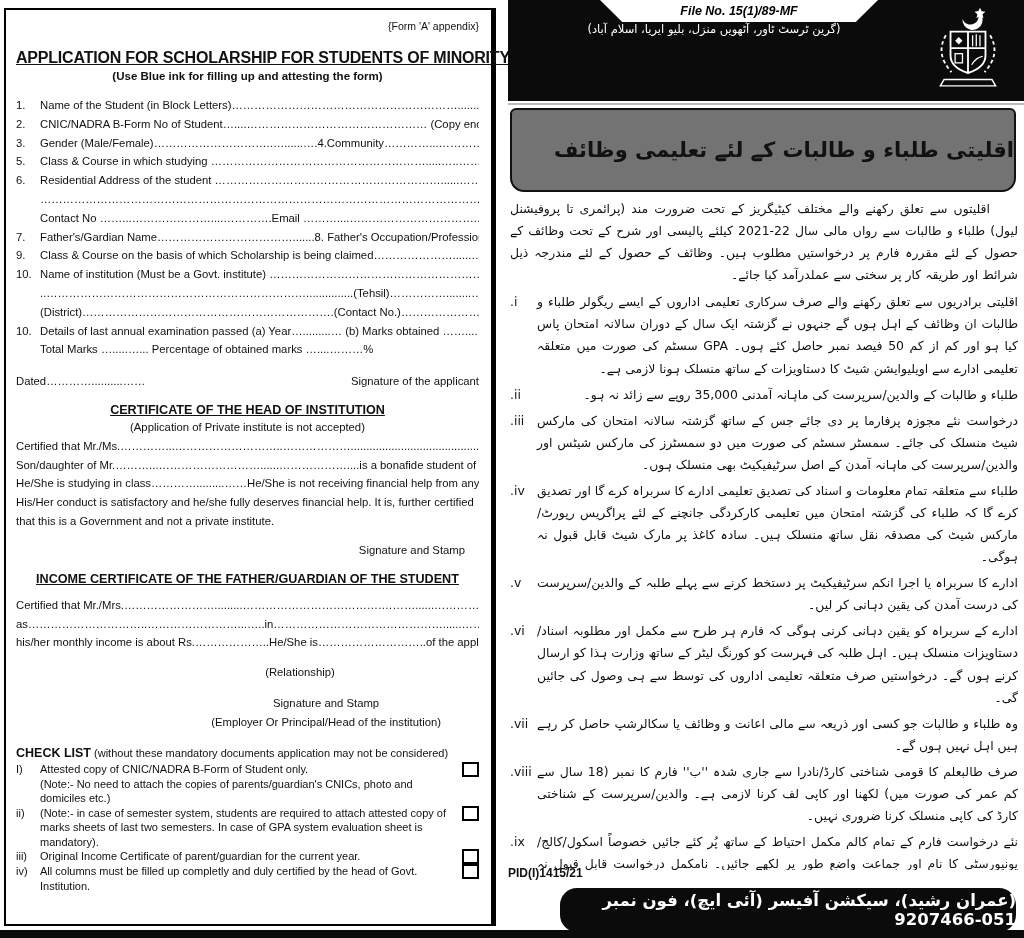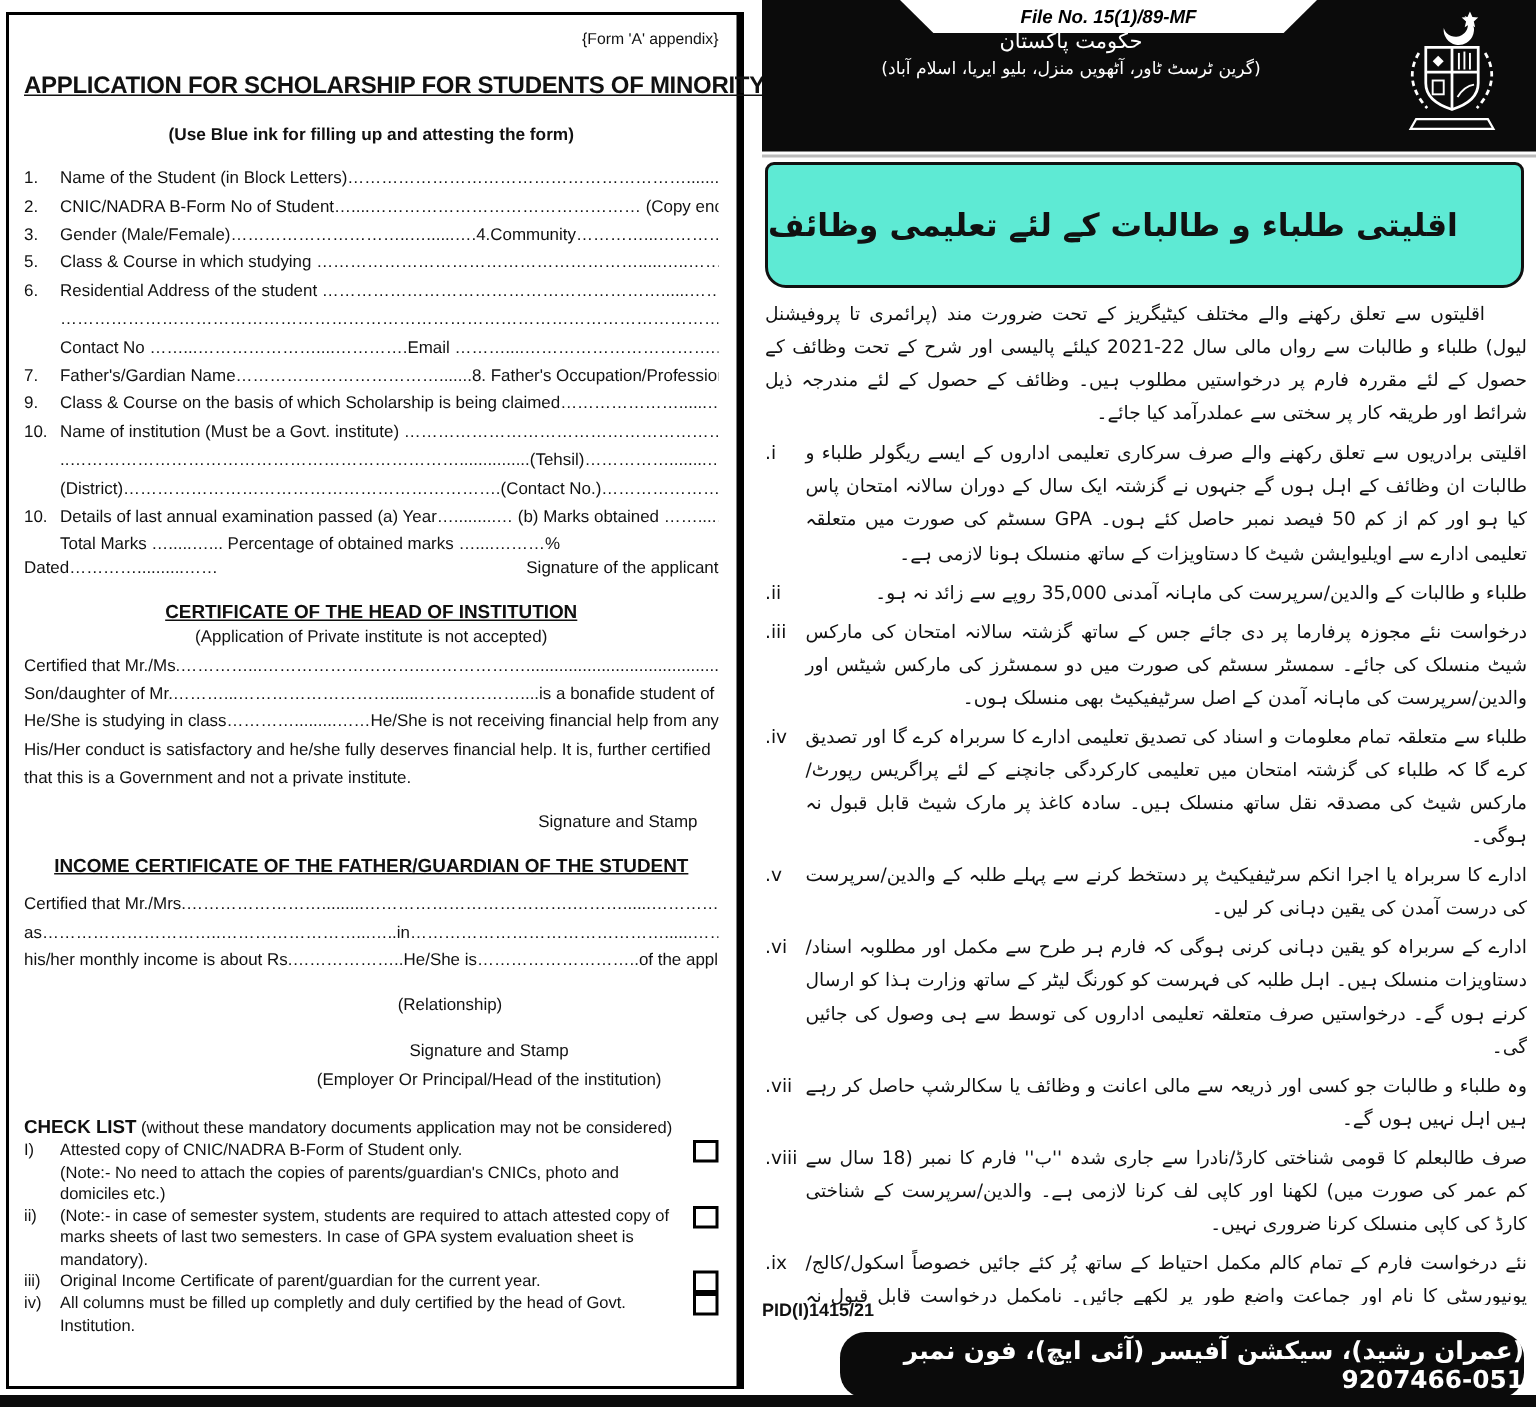--- a/index.html
+++ b/index.html
@@ -6,25 +6,25 @@
   html,body { width:1024px; height:938px; background:#fff; overflow:hidden;
               font-family:"Liberation Sans", sans-serif; color:#111; }
   .page { position:relative; width:1024px; height:938px; background:#fff; }
 
   
   .form-box { position:absolute; left:4px; top:8px; width:492px; height:918px;
               border:2px solid #000; border-right-width:5px; padding:10px 12px 6px 10px; }
   .appendix { text-align:right; font-size:10.5px; margin-bottom:17px; }
   .form-title { text-align:center; font-weight:bold; font-size:16px; letter-spacing:-0.2px;
                 text-decoration:underline; white-space:nowrap; }
-  .form-sub { text-align:center; font-weight:bold; font-size:11.5px; margin-top:17px; margin-bottom:14px; }
+  .form-sub { text-align:center; font-weight:bold; font-size:11.5px; margin-top:3px; margin-bottom:14px; }
   .fline { display:flex; font-size:11.3px; line-height:18.8px; }
   .fnum { width:24px; flex-shrink:0; }
   .ftext { flex:1; white-space:nowrap; overflow:hidden; }
-  .dated-row { display:flex; justify-content:space-between; font-size:11.3px; }
+  .dated-row { display:flex; justify-content:space-between; font-size:11.3px; margin-top:16px; }
   .sec-title { text-align:center; font-weight:bold; font-size:12.6px; text-decoration:underline;
                margin-top:16px; }
   .sec-note { text-align:center; font-size:11.3px; margin-top:4px; margin-bottom:4px; }
   .cert p { font-size:11.3px; line-height:18.6px; white-space:nowrap; overflow:hidden; }
   .cert p.wrap { white-space:normal; }
   .sig-right { text-align:right; font-size:11.3px; margin-top:14px; padding-right:14px; }
   .relationship { text-align:center; font-size:11.3px; padding-left:105px; margin-top:14px; }
   .sig-block { width:max-content; margin:16px 38px 0 auto; text-align:center; font-size:11.3px; line-height:19px; }
   .checklist { margin-top:14px; font-size:11px; }
   .cl-head { font-size:11px; margin-bottom:2px; }
@@ -44,22 +44,22 @@
   .file-ribbon span { font-weight:bold; font-style:italic; font-size:12.5px; color:#000; }
   .hdr-text { position:absolute; left:0; top:20px; width:412px; text-align:center; color:#fff;
               font-family:"DejaVu Sans", sans-serif; }
   .hdr-govt { font-size:14px; }
   .hdr-ministry { font-size:25px; font-weight:bold; line-height:38px; }
   .hdr-addr { font-size:11.5px; margin-top:2px; }
   .emblem { position:absolute; right:8px; top:4px; width:96px; height:92px; }
   .ad-sep { position:absolute; left:0; top:103px; width:100%; height:2px; background:#bbb; }
 
   .ad-titlebox { position:absolute; left:2px; top:108px; width:506px; height:84px;
-                 background:#5eead4; border:2px solid #111; border-radius:6px 6px 14px 14px;
-                 display:flex; flex-direction:column; align-items:flex-end; justify-content:center;
+                 background:#737373; border:2px solid #111; border-radius:6px 6px 14px 14px;
+                 display:flex; flex-direction:column; align-items:flex-start; justify-content:center;
                  font-family:"DejaVu Sans", sans-serif; direction:rtl; }
   .ad-title1 { font-size:21px; font-weight:bold; }
   .ad-title2 { font-size:14.5px; font-weight:bold; margin-top:6px; }
 
   .ad-body { position:absolute; left:2px; top:198px; width:508px; height:672px; overflow:hidden;
              font-family:"DejaVu Sans", sans-serif; }
   .u-intro { direction:rtl; text-align:justify; font-size:12.4px; line-height:1.78;
              text-indent:28px; margin-bottom:5px; }
   .u-item { display:flex; margin-bottom:4px; }
   .u-num { width:27px; flex-shrink:0; direction:rtl; text-align:left; font-size:12.4px; line-height:1.78; }
@@ -195,21 +195,20 @@
     </div>
   </div>
 
   <div class="ad">
 
     <div class="ad-header">
       <div class="file-ribbon">
         <span>File No. 15(1)/89-MF</span>
       </div>
       <div class="hdr-text">
-        <div class="hdr-govt">حکومت پاکستان</div>
         <div class="hdr-addr">(گرین ٹرسٹ ٹاور، آٹھویں منزل، بلیو ایریا، اسلام آباد)</div>
       </div>
       <svg class="emblem" viewBox="0 0 100 100">
         <g fill="none" stroke="#fff" stroke-width="2">
 
           <path d="M44,16 a11,11 0 1 0 15,-9 a9,9 0 1 1 -15,9 z" fill="#fff" stroke="none"></path>
           <path d="M63,4 l1.8,4 4.2,0.4 -3.2,2.8 1,4.2 -3.8,-2.3 -3.8,2.3 1,-4.2 -3.2,-2.8 4.2,-0.4 z" fill="#fff" stroke="none"></path>
 
           <path d="M31,30 h38 v26 q0,13 -19,19 q-19,-6 -19,-19 z"></path>
           <line x1="50" y1="30" x2="50" y2="74"></line>

